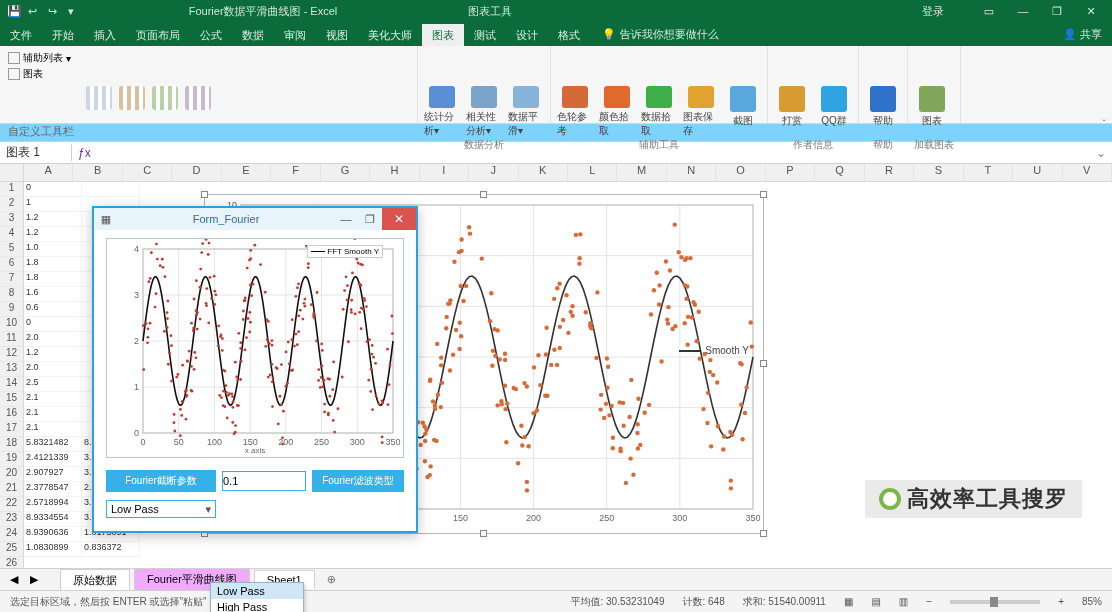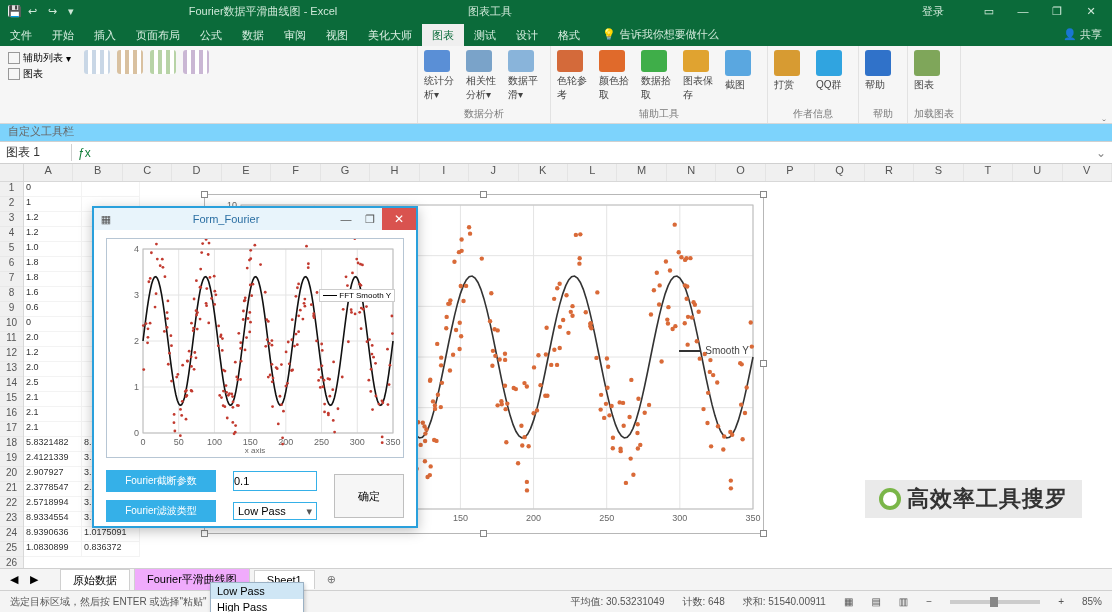--- a/index.html
+++ b/index.html
@@ -14,21 +14,21 @@
   .tabs{ height:24px; background:#0b6b3a; display:flex; align-items:flex-end; font-size:11px; }
   .tabs .tab{ color:#d9efe2; padding:4px 10px 3px; cursor:pointer; }
   .tabs .tab.active{ background:#efefef; color:#0b6b3a; }
   .tabs .tellme{ color:#cfe8d8; padding:4px 12px; display:flex; align-items:center; gap:4px;}
   .tabs .spacer{ flex:1 }
   .tabs .share{ color:#cfe8d8; padding:4px 10px; }
   .ribbon{ height:78px; background:#f6f6f6; border-bottom:1px solid #d8d8d8; display:flex; position:relative; }
   .ribgroup{ border-right:1px solid #e2e2e2; padding:4px 6px 2px; display:flex; flex-direction:column; justify-content:space-between; }
   .ribgroup .label{ font-size:10px; color:#7a7a7a; text-align:center; }
   .ribicons{ display:flex; gap:6px; }
-  .ribicons .btn{ width:36px; height:52px; display:flex; flex-direction:column; justify-content:flex-start; gap:2px; font-size:10px; color:#444; }
+  .ribicons .btn{ width:36px; height:52px; display:flex; flex-direction:column; align-items:center; justify-content:flex-start; gap:2px; font-size:10px; color:#444;margin-top:36px; }
   .ribicons .btn .ic{ width:26px; height:26px; border-radius:3px; }
   .formula-row{ height:18px; background:#7dd3fc; border-bottom:1px solid #d0d0d0; font-size:11px; padding-left:8px; color:#666; display:flex; align-items:flex-start;}
   .namebox-row{ height:22px; background:#fff; display:flex; align-items:center; font-size:12px; border-bottom:1px solid #d0d0d0;}
   .namebox{ width:72px; padding:0 6px; border-right:1px solid #d0d0d0; color:#333;}
   .work{ position:relative; height:calc(612px - 22px - 24px - 78px - 18px - 22px - 22px - 22px); background:#fff; }
   .colhdr{ position:absolute; left:24px; top:0; right:0; height:18px; background:#f0f0f0; border-bottom:1px solid #d8d8d8; display:flex; }
   .colhdr div{ width:58px; text-align:center; font-size:11px; color:#555; border-right:1px solid #e4e4e4;}
   .rowhdr{ position:absolute; left:0; top:18px; width:24px; bottom:0; background:#f0f0f0; border-right:1px solid #d8d8d8; }
   .rowhdr div{ height:15px; text-align:center; font-size:10px; color:#555; border-bottom:1px solid #e8e8e8;}
   .corner{ position:absolute; left:0; top:0; width:24px; height:18px; background:#f0f0f0; border-right:1px solid #d8d8d8; border-bottom:1px solid #d8d8d8;}
@@ -42,22 +42,22 @@
   .legend{ position:absolute; right:14px; top:150px; font-size:10px; color:#444;}
   .legend .line{ display:inline-block; width:22px; border-top:2px solid #333; vertical-align:middle; margin-right:4px;}
   
   .userform{ position:absolute; left:92px; top:42px; width:326px; background:#fff; border:2px solid #2aa0dc; box-shadow:0 3px 12px rgba(0,0,0,.25); z-index:50;}
   .userform .uf-title{ height:22px; background:#e8f4fb; display:flex; align-items:center; font-size:11px; }
   .userform .uf-title .t{ flex:1; text-align:center; color:#2b6fa3;}
   .userform .uf-title .mm{ width:24px; text-align:center; color:#555;}
   .userform .uf-title .close{ width:34px; height:22px; background:#d9534f; color:#fff; text-align:center; line-height:22px; font-size:12px;}
   .uf-chart{ margin:8px 12px 6px; height:220px; border:1px solid #b7c6d4; position:relative;}
   .uf-chart svg{width:100%;height:100%;}
-  .uf-legend{ position:absolute; right:8px; top:6px; font-size:8px; border:1px solid #ccc; padding:1px 3px; background:#fff;margin-top:44px;}
-  .uf-controls{ padding:6px 12px 4px; display:grid; grid-template-columns:110px 84px 1fr; gap:8px 17px; align-items:center;}
+  .uf-legend{ position:absolute; right:20px; top:6px; font-size:8px; border:1px solid #ccc; padding:1px 3px; background:#fff;}
+  .uf-controls{ padding:6px 12px 13px; display:grid; grid-template-columns:110px 84px 1fr; gap:8px 6px; align-items:center;}
   .uf-lbl{ background:#35b0e8; color:#fff; font-size:10px; text-align:center; padding:4px 2px; }
   .uf-num{ border:1px solid #35b0e8; text-align:left; font-size:11px; padding:3px 0;}
   .uf-ok{ grid-row:1 / span 2; grid-column:3; border:1px solid #bfbfbf; background:#f6f6f6; font-size:11px; height:44px; display:flex; align-items:center; justify-content:center;}
   .uf-select{ border:1px solid #35b0e8; background:#fff; font-size:11px; padding:2px 4px; position:relative;}
   .uf-select:after{ content:"▾"; position:absolute; right:4px; top:2px; color:#555;}
   .uf-drop{ position:absolute; left:210px; top:418px; width:94px; background:#fff; border:1px solid #9bb1c4; font-size:11px; z-index:60; box-shadow:1px 2px 4px rgba(0,0,0,.2);}
   .uf-drop div{ padding:2px 6px; }
   .uf-drop div.sel{ background:#cfe6f5;}
   
   .sheet-tabs{ position:absolute; left:0; right:0; bottom:22px; height:22px; background:#f4f4f4; border-top:1px solid #d0d0d0; display:flex; align-items:center; font-size:11px; gap:4px; padding-left:60px;}
@@ -228,21 +228,21 @@
     </div>
   <span style="position:absolute;right:6px;bottom:2px;font-size:11px;color:#777">ˬ</span>
 </div>
 
 <div class="formula-row">
     <span>自定义工具栏</span>
   </div>
 
 <div class="namebox-row">
   <div class="namebox">图表 1</div>
-  <div style="padding:0 6px;color:#15803d">ƒx</div>
+  <div style="padding:0 6px;color:#6d28d9">ƒx</div>
   <div style="flex:1"></div>
   <div style="padding:0 6px;color:#888">⌄</div>
 </div>
 
 <div class="work">
   <div class="corner"></div>
   <div class="colhdr" id="colhdr">
       <div>A</div>
       <div>B</div>
       <div>C</div>
@@ -998,21 +998,20 @@
           <circle cx="227.60079964976796" cy="193.05965133811594" r="1.4" fill="#c23a2f"></circle>
           <circle cx="165.22764575538582" cy="142.86544316956082" r="1.4" fill="#c23a2f"></circle>
           <circle cx="99.10078504639714" cy="0.442809362634506" r="1.4" fill="#c23a2f"></circle>
         </svg>
       <div class="uf-legend"><span style="border-top:1px solid #000;display:inline-block;width:14px;vertical-align:middle"></span> <span>FFT Smooth Y</span></div>
       <div style="position:absolute;bottom:2px;left:0;right:0;text-align:center;font-size:8px;color:#666">x axis</div>
     </div>
     <div class="uf-controls">
       <div class="uf-lbl">Fourier截断参数</div>
       <div class="uf-num">0.1</div>
-      <div class="uf-ok">确定</div>
       <div class="uf-lbl">Fourier滤波类型</div>
       <div class="uf-select">Low Pass</div>
     </div>
   </div>
 
   <div class="uf-drop">
     <div class="sel">Low Pass</div>
     <div>High Pass</div>
 
   </div>

